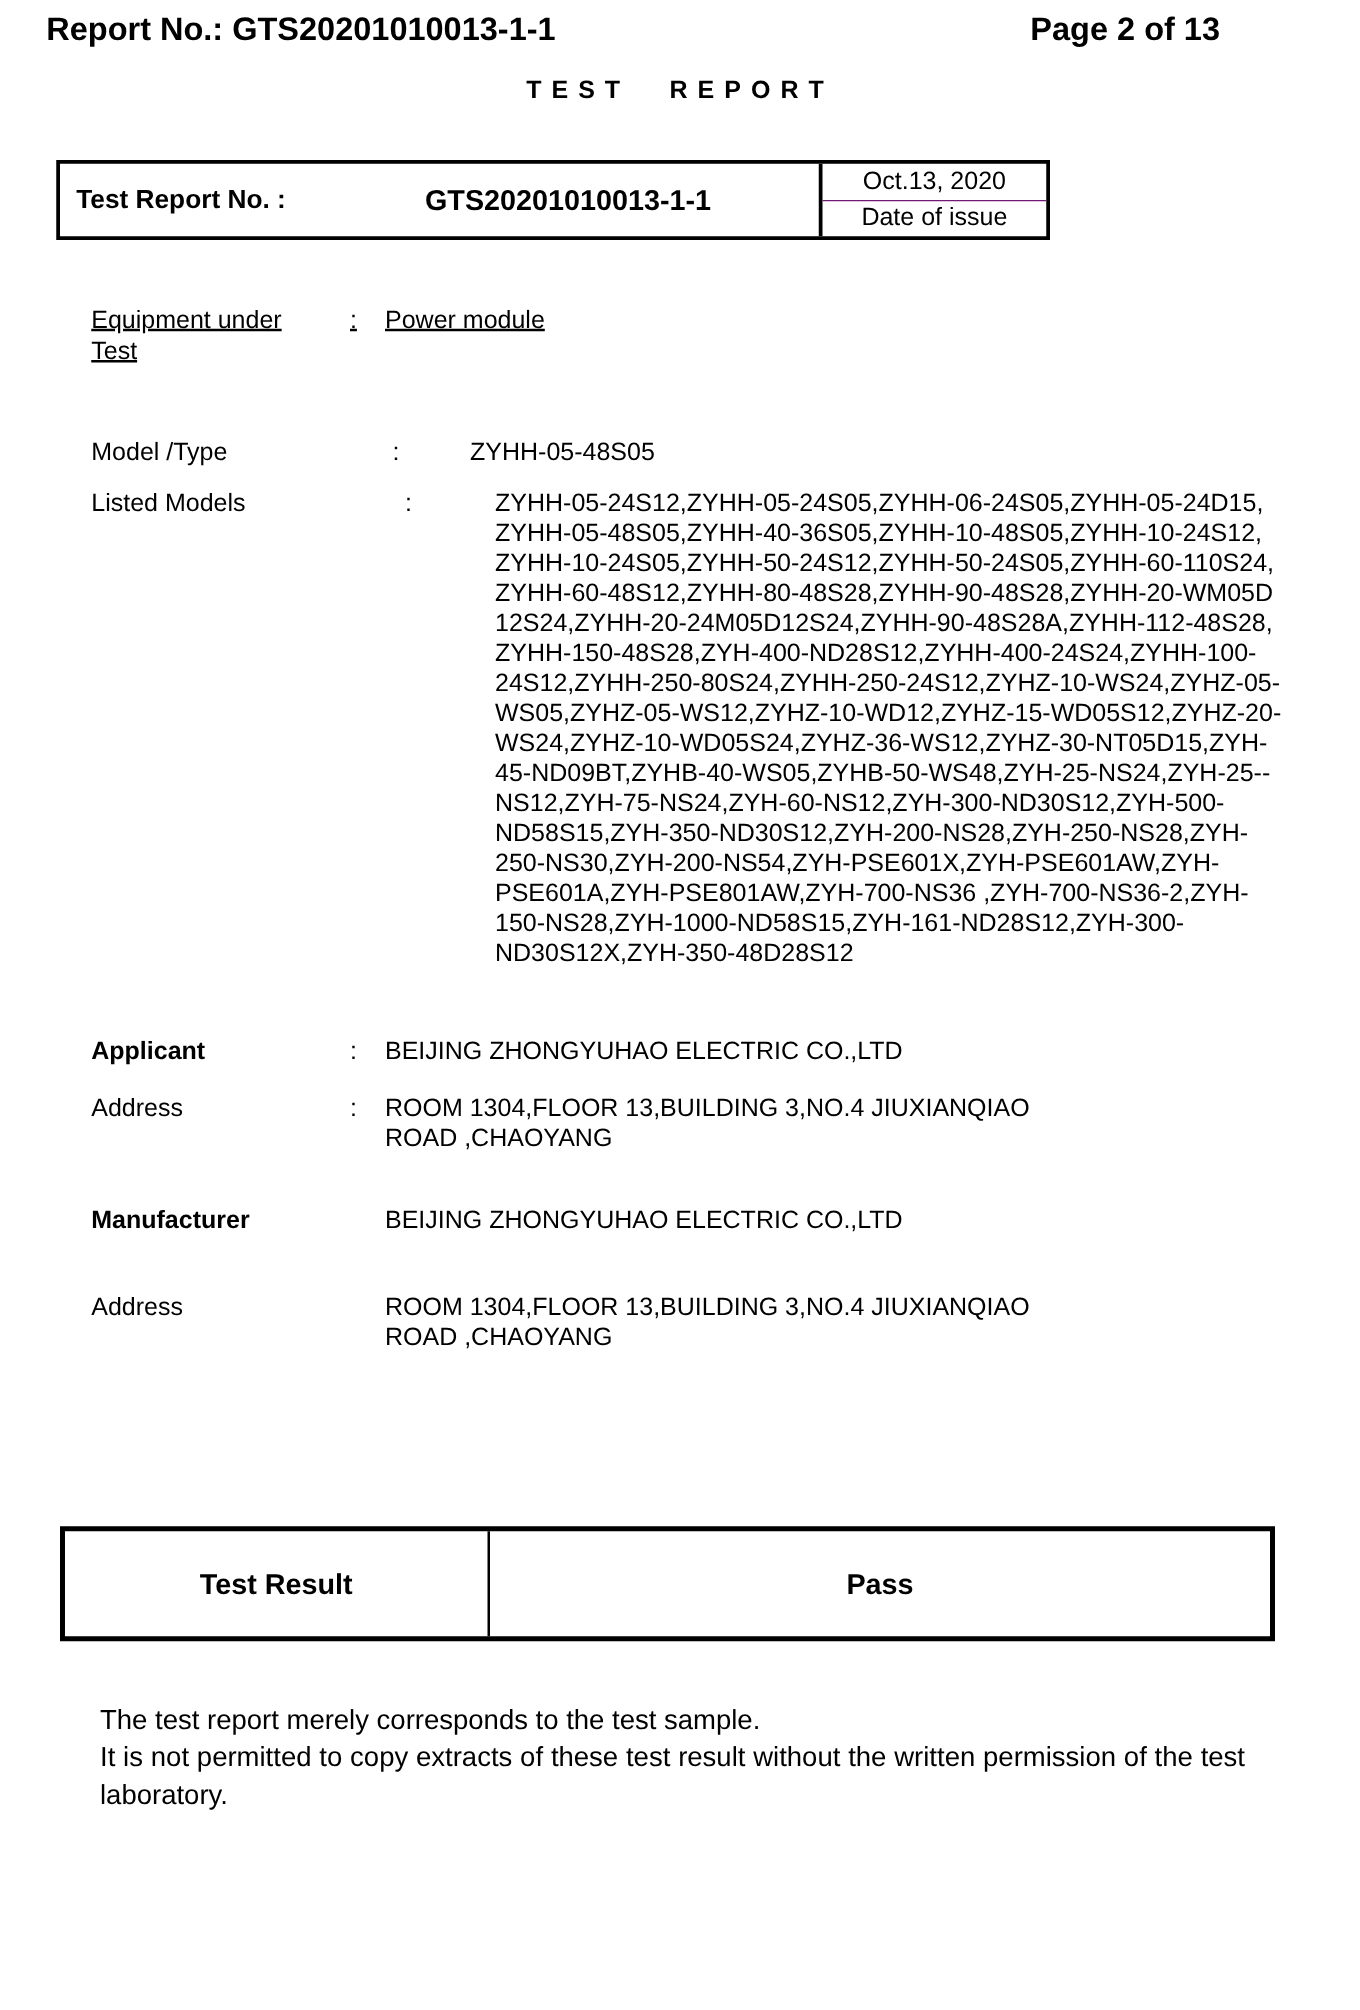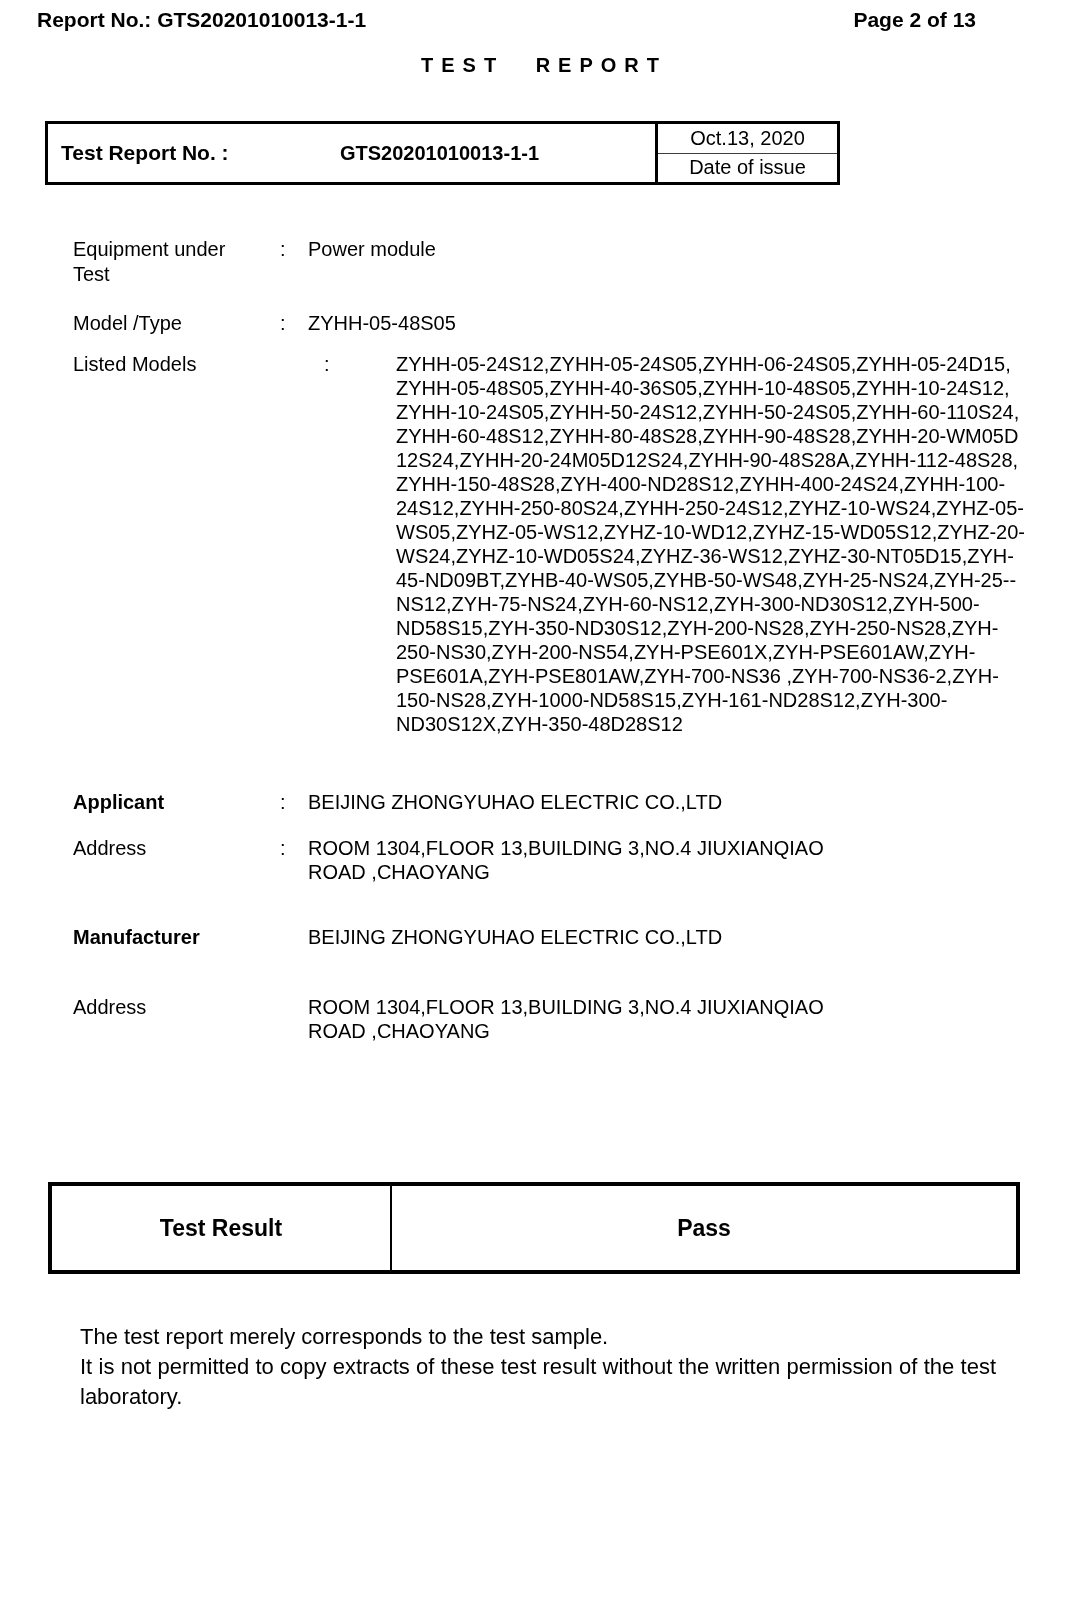--- a/index.html
+++ b/index.html
@@ -15,21 +15,21 @@
     height: 1608px;
     background: #ffffff;
     overflow: hidden;
   }
 
   
   .page-header {
     display: flex;
     justify-content: space-between;
     padding: 8px 112px 0 37px;
-    font-size: 21px;
+    font-size: 26px;
     font-weight: bold;
   }
 
   
   .report-title {
     margin-top: 22px;
     text-align: center;
     font-size: 20px;
     font-weight: bold;
     letter-spacing: 8px;
@@ -53,21 +53,21 @@
     display: flex;
     align-items: center;
     padding-left: 13px;
   }
   .report-table .cell-left .lbl {
     font-size: 21px;
     font-weight: bold;
     width: 279px;
   }
   .report-table .cell-left .num {
-    font-size: 20px;
+    font-size: 23px;
     font-weight: bold;
     text-align: center;
   }
   .report-table .cell-right {
     flex: 1;
     display: flex;
     flex-direction: column;
   }
   .report-table .cell-right .half {
     flex: 1;
@@ -103,22 +103,22 @@
     width: 28px;
     flex: 0 0 28px;
   }
   .field-row .f-value {
     flex: 1;
   }
   .field-row .f-value .vline {
     white-space: nowrap;
     line-height: 24px;
   }
-  .row-equipment   { margin-top: 52px; }
-  .row-model       { margin-top: 24px; }
+  .row-equipment   { margin-top: 52px; text-decoration: underline; }
+  .row-model       { margin-top: 56px; gap: 34px; }
   .row-listed      { margin-top: 16px; gap: 44px; }
   .row-applicant   { margin-top: 54px; }
   .row-address1    { margin-top: 21px; }
   .row-manufacturer{ margin-top: 41px; }
   .row-address2    { margin-top: 45px; }
 
   
   .result-table {
     margin: 139px 0 0 48px;
     width: 972px;

